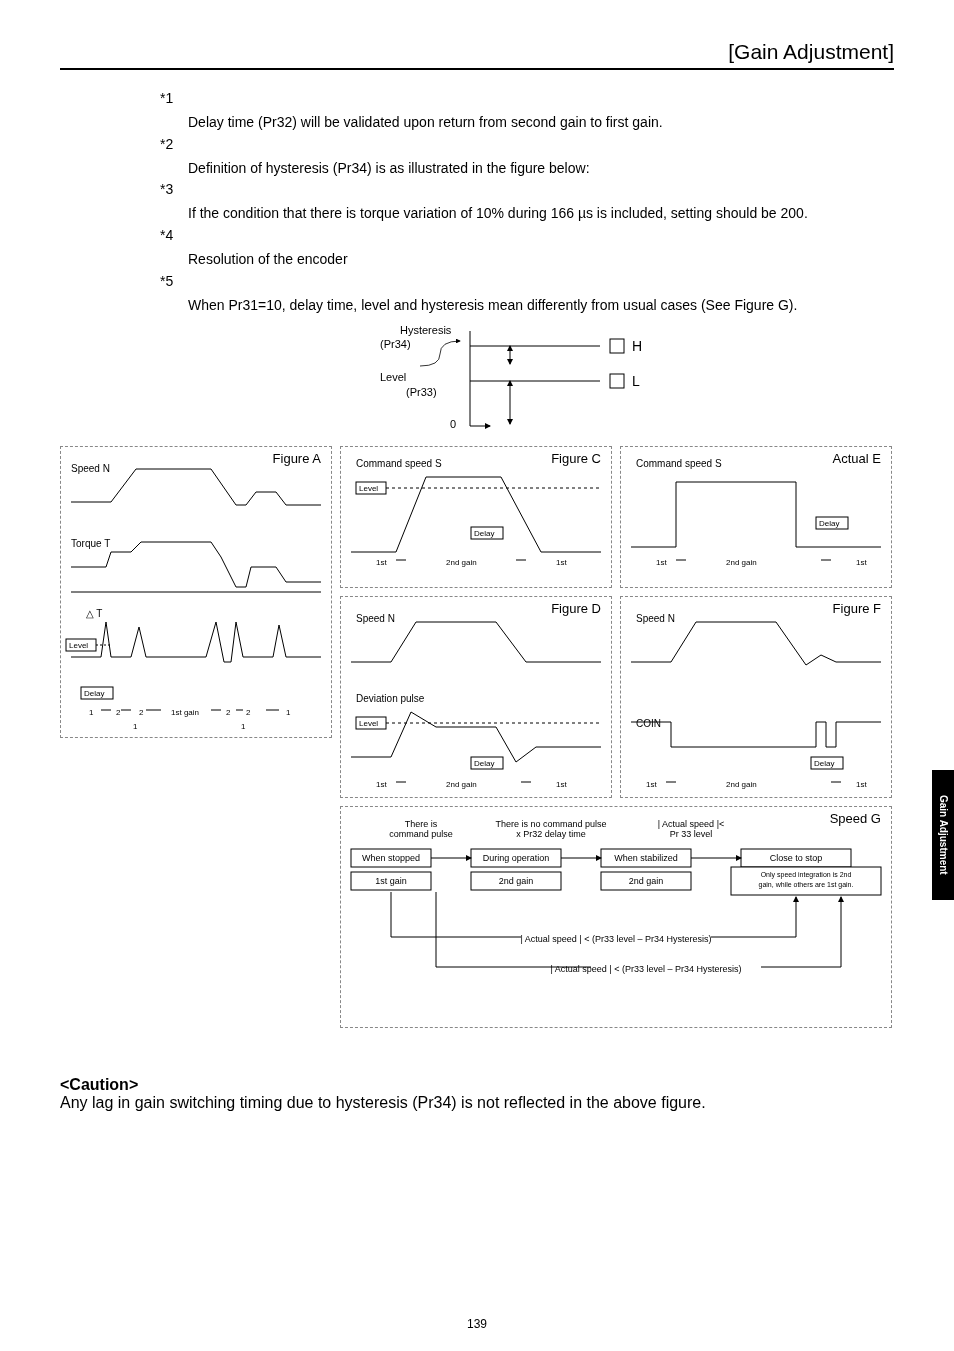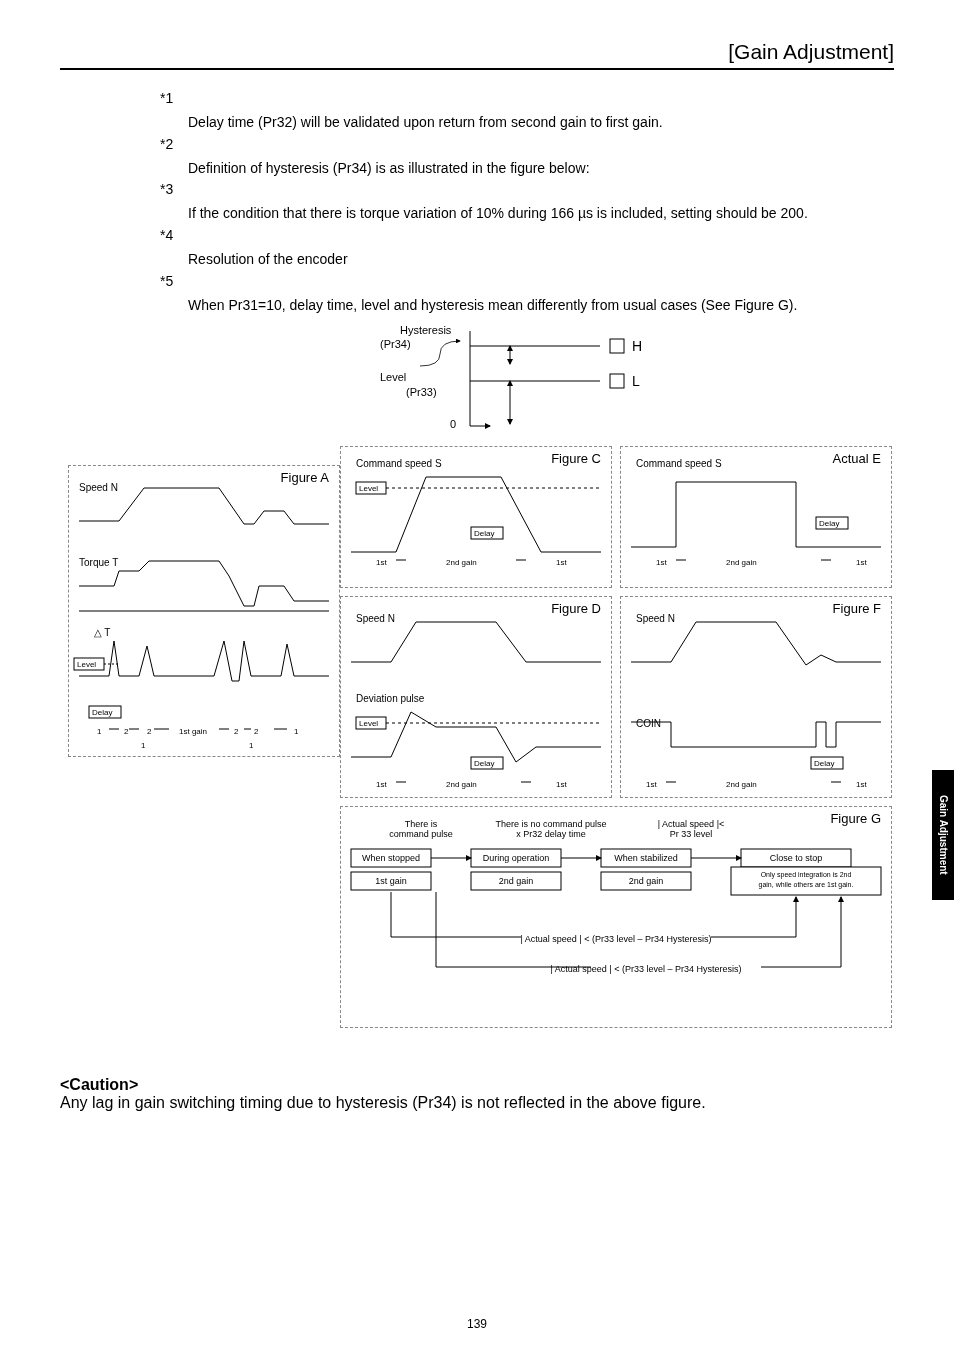--- a/index.html
+++ b/index.html
@@ -169,21 +169,21 @@
     </svg>
     <div class="lbl" style="left:300px; top:-2px;padding-left:40px;">Hysteresis</div>
     <div class="lbl" style="left:320px; top:12px;">(Pr34)</div>
     <div class="lbl" style="left:320px; top:45px;">Level</div>
     <div class="lbl" style="left:320px; top:60px;margin-left:26px;">(Pr33)</div>
     <div class="lbl" style="left:390px; top:92px;">0</div>
   </div>
 
   <div class="figures">
 
-    <div class="fig" style="left:8px; top:0; width:270; height:290px;margin-top:19px;">
+    <div class="fig" style="left:0; top:0; width:270; height:290px;">
       <div class="fig-label">Figure A</div>
       <svg viewBox="0 0 270 290">
         <text x="10" y="25" font-size="10">Speed N</text>
         <path d="M10,55 L50,55 L75,22 L150,22 L175,58 L185,58 L195,45 L215,45 L225,58 L260,58" fill="none" stroke="#000"></path>
         <text x="10" y="100" font-size="10">Torque T</text>
         <path d="M10,120 L45,120 L50,105 L70,105 L80,95 L150,95 L160,110 L175,140 L185,140 L190,120 L215,120 L225,135 L260,135" fill="none" stroke="#000"></path>
         <line x1="10" y1="145" x2="260" y2="145" stroke="#000"></line>
 
         <text x="25" y="170" font-size="10">△ T</text>
         <path d="M10,210 L40,210 L45,175 L50,210 L70,210 L78,180 L85,210 L145,210 L155,175 L163,215 L170,215 L175,175 L182,210 L212,210 L218,178 L225,210 L260,210" fill="none" stroke="#000"></path>
@@ -288,21 +288,21 @@
         <text x="105" y="190" font-size="8">2nd gain</text>
         <text x="235" y="190" font-size="8">1st</text>
         <g stroke="#000">
             <line x1="45" y1="185" x2="55" y2="185"></line>
             <line x1="210" y1="185" x2="220" y2="185"></line>
           </g>
       </svg>
     </div>
 
     <div class="fig" style="left:280px; top:360px; width:550px; height:220px">
-      <div class="fig-label">Figure G</div>
+      <div class="fig-label">Speed G</div>
       <svg viewBox="0 0 550 220">
         <defs>
           <marker id="ga" markerWidth="6" markerHeight="6" refX="5" refY="3" orient="auto">
               <path d="M0,0 L6,3 L0,6 Z" fill="#000"></path>
             </marker>
         </defs>
 
         <text x="80" y="20" font-size="9" text-anchor="middle">There is</text>
         <text x="80" y="30" font-size="9" text-anchor="middle">command pulse</text>
         <text x="210" y="20" font-size="9" text-anchor="middle">There is no command pulse</text>

